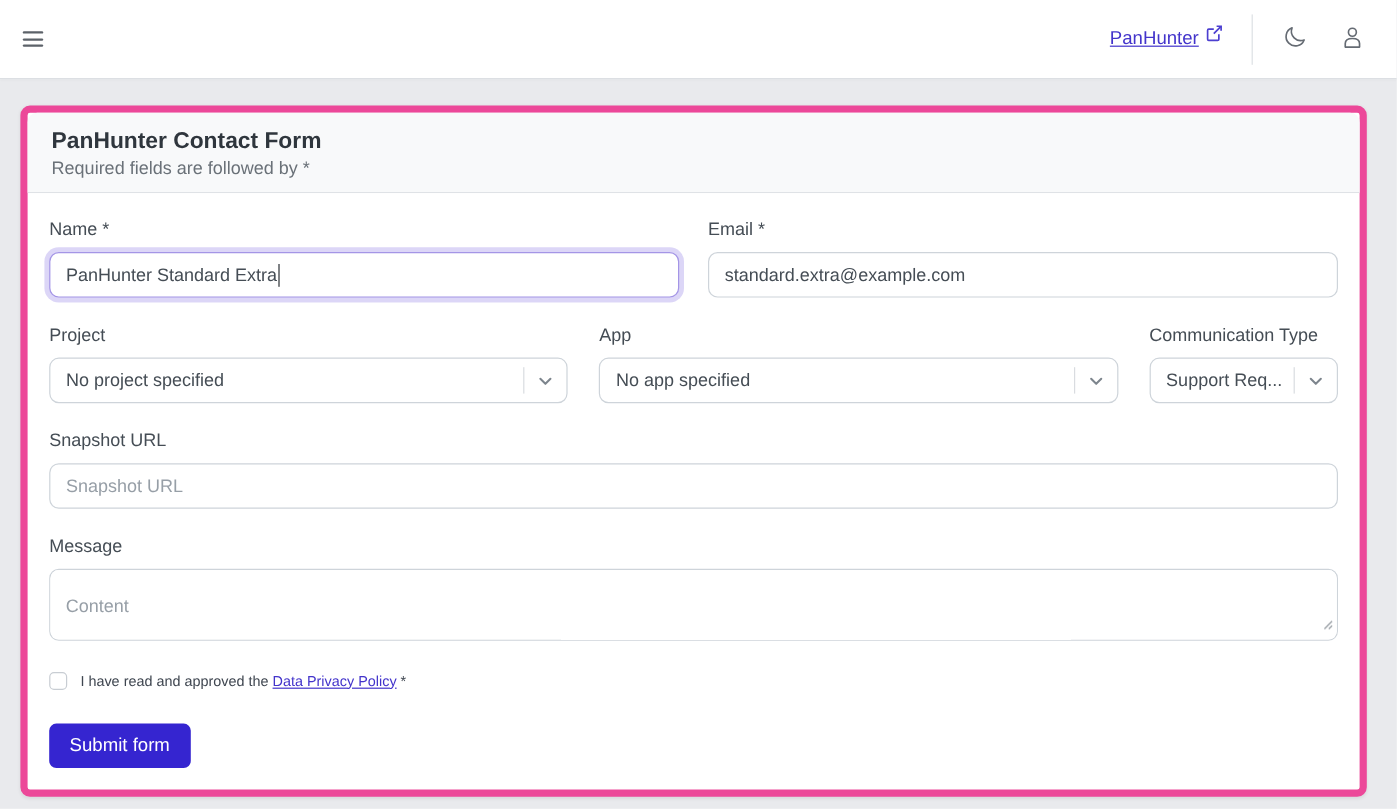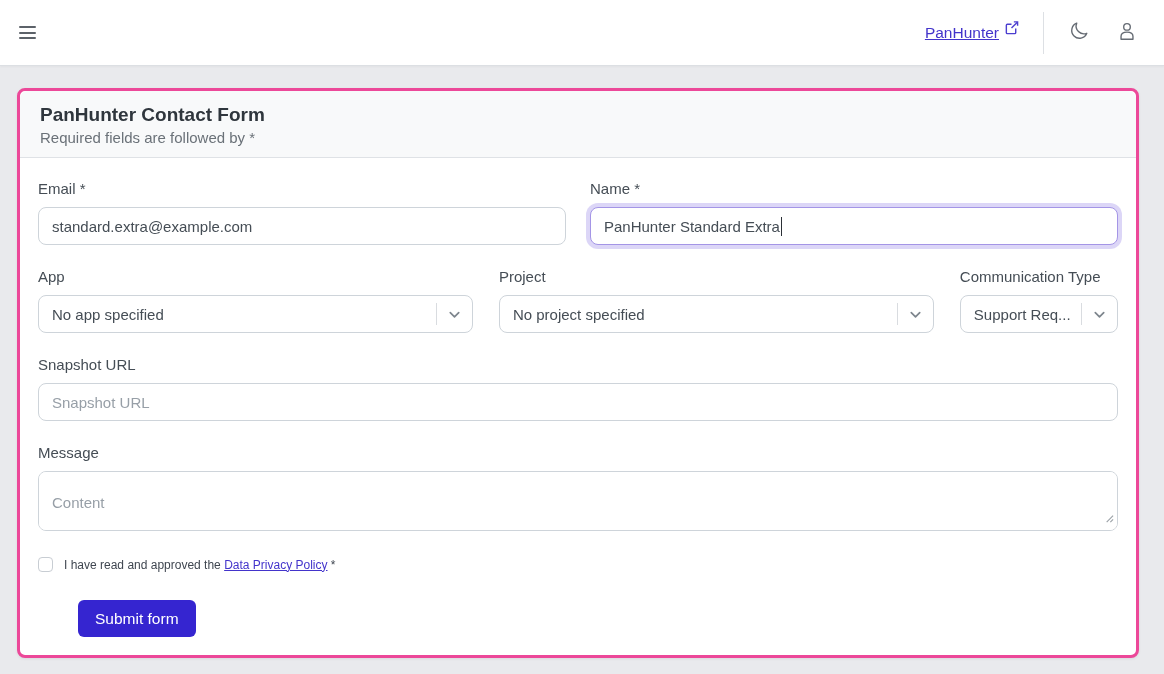--- a/index.html
+++ b/index.html
@@ -31,21 +31,21 @@
     display:flex; align-items:flex-start; gap:5px; cursor:pointer;
   }
   .ext-icon { margin-top:-4px; }
   .divider-v { width:1px; height:42px; background:#dde0e4; margin:0 24px; }
   .icon-btn { background:none; border:none; padding:0; cursor:pointer; display:flex; align-items:center; }
   .icon-btn + .icon-btn { margin-left:26px; }
 
   
   .card {
     width:1122px; margin:22px 0 0 17px;
-    background:#ffffff; border:3px solid #ec4899; border-radius:8px;
+    background:#ffffff; border:6px solid #ec4899; border-radius:8px;
     box-shadow:0 1px 3px rgba(0,0,0,0.07);
   }
   .card-header {
     background:#f8f9fa; border-bottom:1px solid #dfe2e6;
     border-radius:8px 8px 0 0; padding:13px 20px 11px;
   }
   .card-title { margin:0 0 3px; font-size:19px; font-weight:700; color:#2f363d; }
   .card-subtitle { margin:0; font-size:15px; color:#6a7178; }
   .card-body { padding:22px 18px 18px; }
 
@@ -91,21 +91,20 @@
     width:15px; height:15px; flex:0 0 auto;
     border:1px solid #c8cdd3; border-radius:4px; background:#fff;
     margin-right:11px; cursor:pointer;
   }
   .policy-link { color:#4334cb; text-decoration:underline; cursor:pointer; }
 
   .submit-btn {
     background:#3525d0; color:#ffffff; border:none; border-radius:6px;
     padding:0 17px; height:37px; font-size:15.5px; font-family:inherit; cursor:pointer;
     margin-top:4px;
-    margin-left:40px;
   }
 </style>
 </head>
 <body>
 
 <header class="topbar">
   <button class="menu-btn" aria-label="menu">
     <span></span>
     <span></span>
     <span></span>
@@ -143,49 +142,49 @@
 <main class="card">
   <div class="card-header">
     <h1 class="card-title">PanHunter Contact Form</h1>
     <p class="card-subtitle">Required fields are followed by *</p>
   </div>
 
   <div class="card-body">
 
     <div class="row two-col">
       <div>
-        <label class="field-label">Email *</label>
-        <input class="input" type="text" value="standard.extra@example.com" style="">
-      </div>
-      <div>
         <label class="field-label">Name *</label>
         <div class="text-input focused">
           <span>PanHunter Standard Extra</span>
           <span class="caret"></span>
         </div>
       </div>
+      <div>
+        <label class="field-label">Email *</label>
+        <input class="input" type="text" value="standard.extra@example.com" style="">
+      </div>
     </div>
 
     <div class="row three-col">
       <div>
-        <label class="field-label">App</label>
+        <label class="field-label">Project</label>
         <div class="select-box">
-          <span class="select-value">No app specified</span>
+          <span class="select-value">No project specified</span>
           <span class="select-right">
             <span class="select-sep"></span>
             <svg width="15" height="15" viewBox="0 0 16 16" fill="none" stroke="#7d858d" stroke-width="1.8" stroke-linecap="round" stroke-linejoin="round">
                 <path d="M3.5 6l4.5 4.5L12.5 6"></path>
               </svg>
           </span>
         </div>
       </div>
       <div>
-        <label class="field-label">Project</label>
+        <label class="field-label">App</label>
         <div class="select-box">
-          <span class="select-value">No project specified</span>
+          <span class="select-value">No app specified</span>
           <span class="select-right">
             <span class="select-sep"></span>
             <svg width="15" height="15" viewBox="0 0 16 16" fill="none" stroke="#7d858d" stroke-width="1.8" stroke-linecap="round" stroke-linejoin="round">
                 <path d="M3.5 6l4.5 4.5L12.5 6"></path>
               </svg>
           </span>
         </div>
       </div>
       <div>
         <label class="field-label">Communication Type</label>

